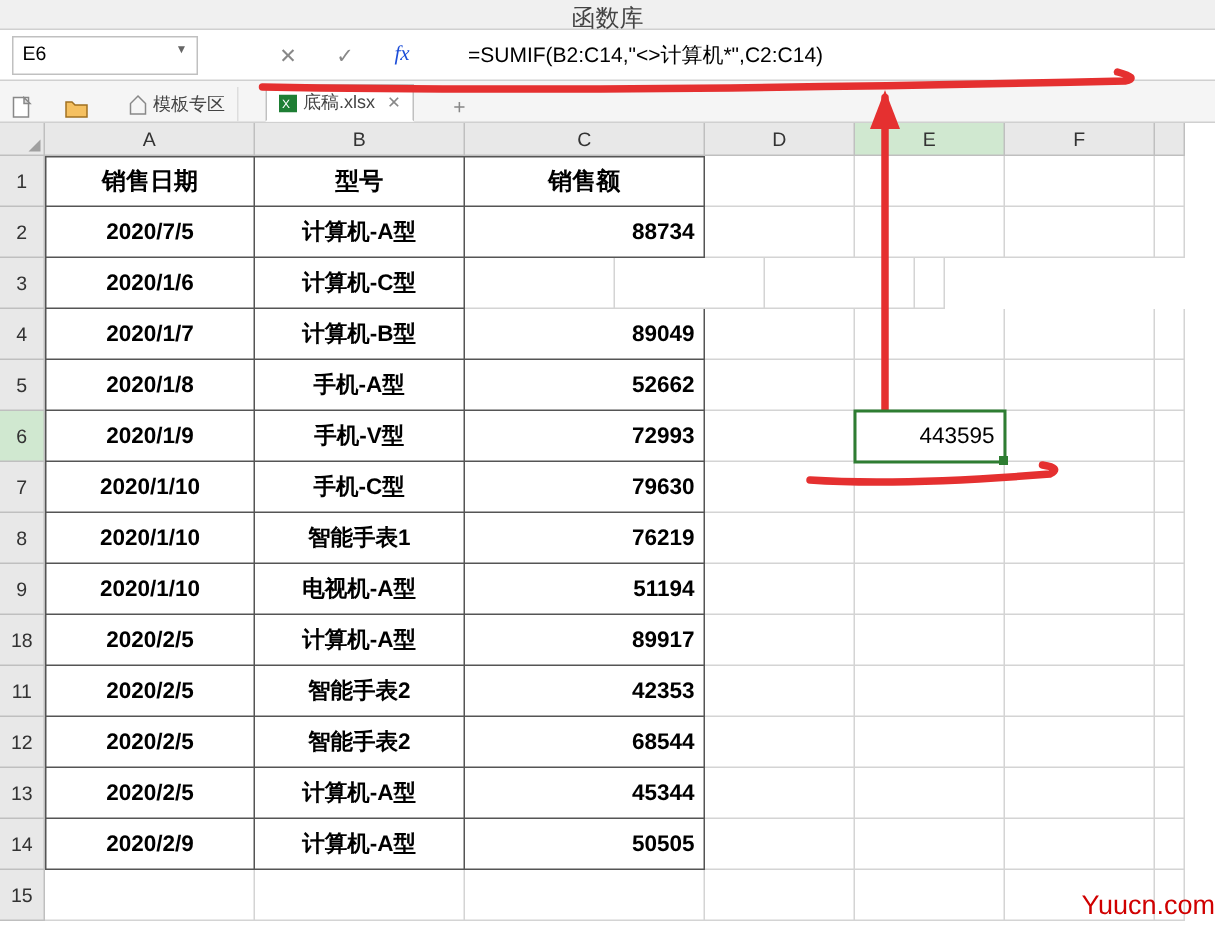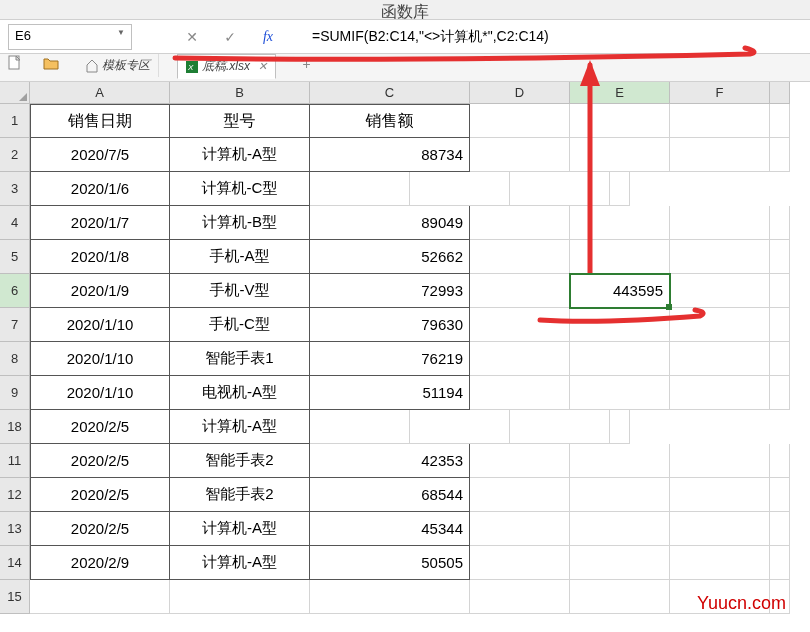--- a/index.html
+++ b/index.html
@@ -11,21 +11,21 @@
   
   .formula-row { display: flex; align-items: center; height: 34px; background: #fff; border-bottom: 1px solid #d0d0d0; padding: 2px 8px; }
   .name-box { width: 124px; height: 26px; border: 1px solid #c0c0c0; background: #fff; font-size: 13px; padding: 3px 6px; display: flex; align-items: flex-start; justify-content: space-between; }
   .name-box .dd { font-size: 8px; color: #666; }
   .fb-btns { display: flex; align-items: center; gap: 18px; padding: 0 28px 0 50px; }
   .fb-btn { width: 20px; height: 20px; display: flex; align-items: center; justify-content: center; color: #888; font-size: 14px; }
   .fx { font-style: italic; font-family: "Times New Roman", serif; color: #1d4ed8; }
   .formula-input { flex: 1; height: 26px; border: none; font-size: 14px; padding: 3px 6px; font-family: Arial, sans-serif; }
 
   
-  .tab-strip { display: flex; align-items: flex-start; height: 28px; background: #f5f5f5; border-bottom: 1px solid #d0d0d0; padding: 0 6px; gap: 18px; font-style: italic; }
+  .tab-strip { display: flex; align-items: flex-end; height: 28px; background: #f5f5f5; border-bottom: 1px solid #d0d0d0; padding: 0 6px; gap: 18px; }
   .ts-icon { width: 18px; height: 18px; display: flex; align-items: center; justify-content: center; font-size: 13px; }
   .doc-tab { display: flex; align-items: center; gap: 4px; padding: 3px 8px; font-size: 12px; color: #444; border-right: 1px solid #ddd; }
   .doc-tab.active { background: #fff; border: 1px solid #c0c0c0; border-bottom: 1px solid #fff; }
   .doc-tab .x { color: #888; margin-left: 4px; font-size: 11px; }
   .plus-tab { padding: 2px 8px; color: #888; font-size: 14px; }
 
   
   .grid-wrap { position: relative; }
   .corner { position: absolute; left: 0; top: 0; width: 30px; height: 22px; background: #e8e8e8; border-right: 1px solid #bfbfbf; border-bottom: 1px solid #bfbfbf; }
   .corner::after { content: ''; position: absolute; right: 2px; bottom: 2px; border-left: 8px solid transparent; border-bottom: 8px solid #a0a0a0; }
@@ -33,33 +33,33 @@
   .col-h { background: #e8e8e8; border-right: 1px solid #bfbfbf; border-bottom: 1px solid #bfbfbf; text-align: center; font-size: 13px; color: #333; line-height: 22px; }
   .col-h.active { background: #d0e8d0; }
   .rows { }
   .row { display: flex; height: 34px; }
   .row-h { width: 30px; background: #e8e8e8; border-right: 1px solid #bfbfbf; border-bottom: 1px solid #bfbfbf; text-align: center; font-size: 13px; color: #333; display: flex; align-items: center; justify-content: center; }
   .row-h.active { background: #d0e8d0; }
   .cell { border-right: 1px solid #d4d4d4; border-bottom: 1px solid #d4d4d4; font-size: 15px; padding: 0 6px; display: flex; align-items: center; background: #fff; }
   .cell.hdr { font-weight: 400; justify-content: center; font-size: 16px; }
   .cell.center { justify-content: center; }
   .cell.right { justify-content: flex-end; }
-  .cell.bordered { border-right: 1px solid #555; border-bottom: 1px solid #555; }
+  .cell.bordered { border-right: 1px solid #555; border-bottom: 1px solid #555; font-weight: bold; }
   .cell.bordered-top { border-top: 1px solid #555; }
   .cell.bordered-left { border-left: 1px solid #555; }
   .cell.selected { outline: 2px solid #2e7d32; outline-offset: -1px; position: relative; z-index: 2; }
   .fill-handle { position: absolute; right: -3px; bottom: -3px; width: 6px; height: 6px; background: #2e7d32; }
 
   
   .cA { width: 140px; } .cB { width: 140px; } .cC { width: 160px; }
   .cD { width: 100px; } .cE { width: 100px; } .cF { width: 100px; } .cG { width: 20px; }
 
   
   .anno { position: absolute; pointer-events: none; }
-  .watermark { position: absolute; right: 24px; bottom: 18px; color: #d00000; font-size: 18px; font-family: Arial, sans-serif; }
+  .watermark { position: absolute; right: 0; bottom: 18px; color: #d00000; font-size: 18px; font-family: Arial, sans-serif; }
 
   
   .red-stroke { stroke: #e53030; stroke-width: 5; fill: none; stroke-linecap: round; }
 </style>
 </head>
 <body>
 
 <div class="ribbon-top">函数库</div>
 
 <div class="formula-row">
@@ -203,20 +203,21 @@
         <div class="cell cC right bordered">51194</div>
         <div class="cell cD"></div>
         <div class="cell cE"></div>
         <div class="cell cF"></div>
         <div class="cell cG"></div>
       </div>
       <div class="row">
         <div class="row-h">18</div>
         <div class="cell cA center bordered bordered-left">2020/2/5</div>
         <div class="cell cB center bordered">计算机-A型</div>
+        <div class="cell cC right bordered">89917</div>
         <div class="cell cD"></div>
         <div class="cell cE"></div>
         <div class="cell cF"></div>
         <div class="cell cG"></div>
       </div>
       <div class="row">
         <div class="row-h">11</div>
         <div class="cell cA center bordered bordered-left">2020/2/5</div>
         <div class="cell cB center bordered">智能手表2</div>
         <div class="cell cC right bordered">42353</div>

